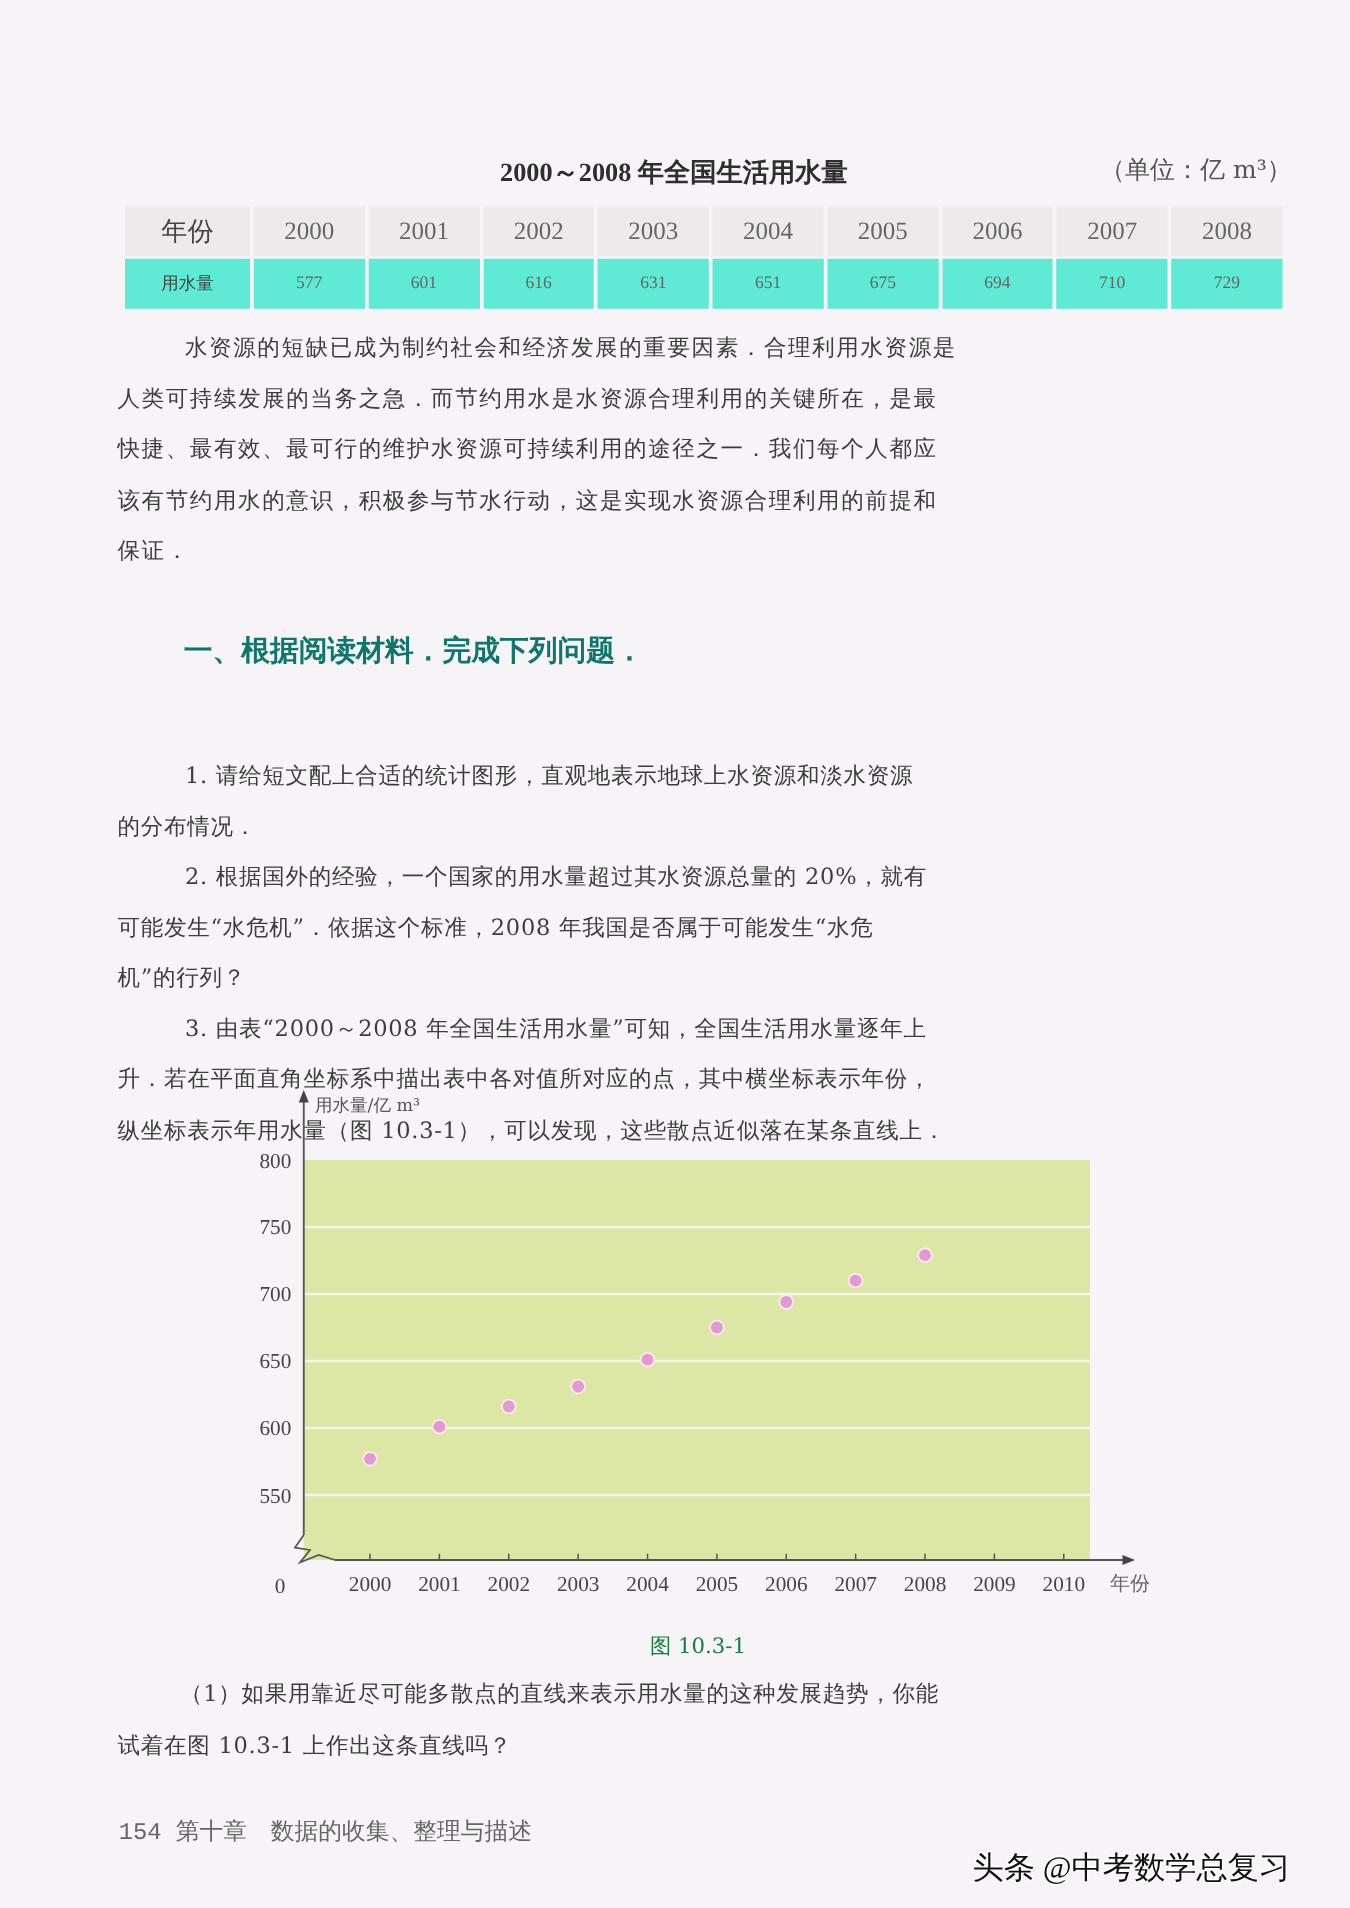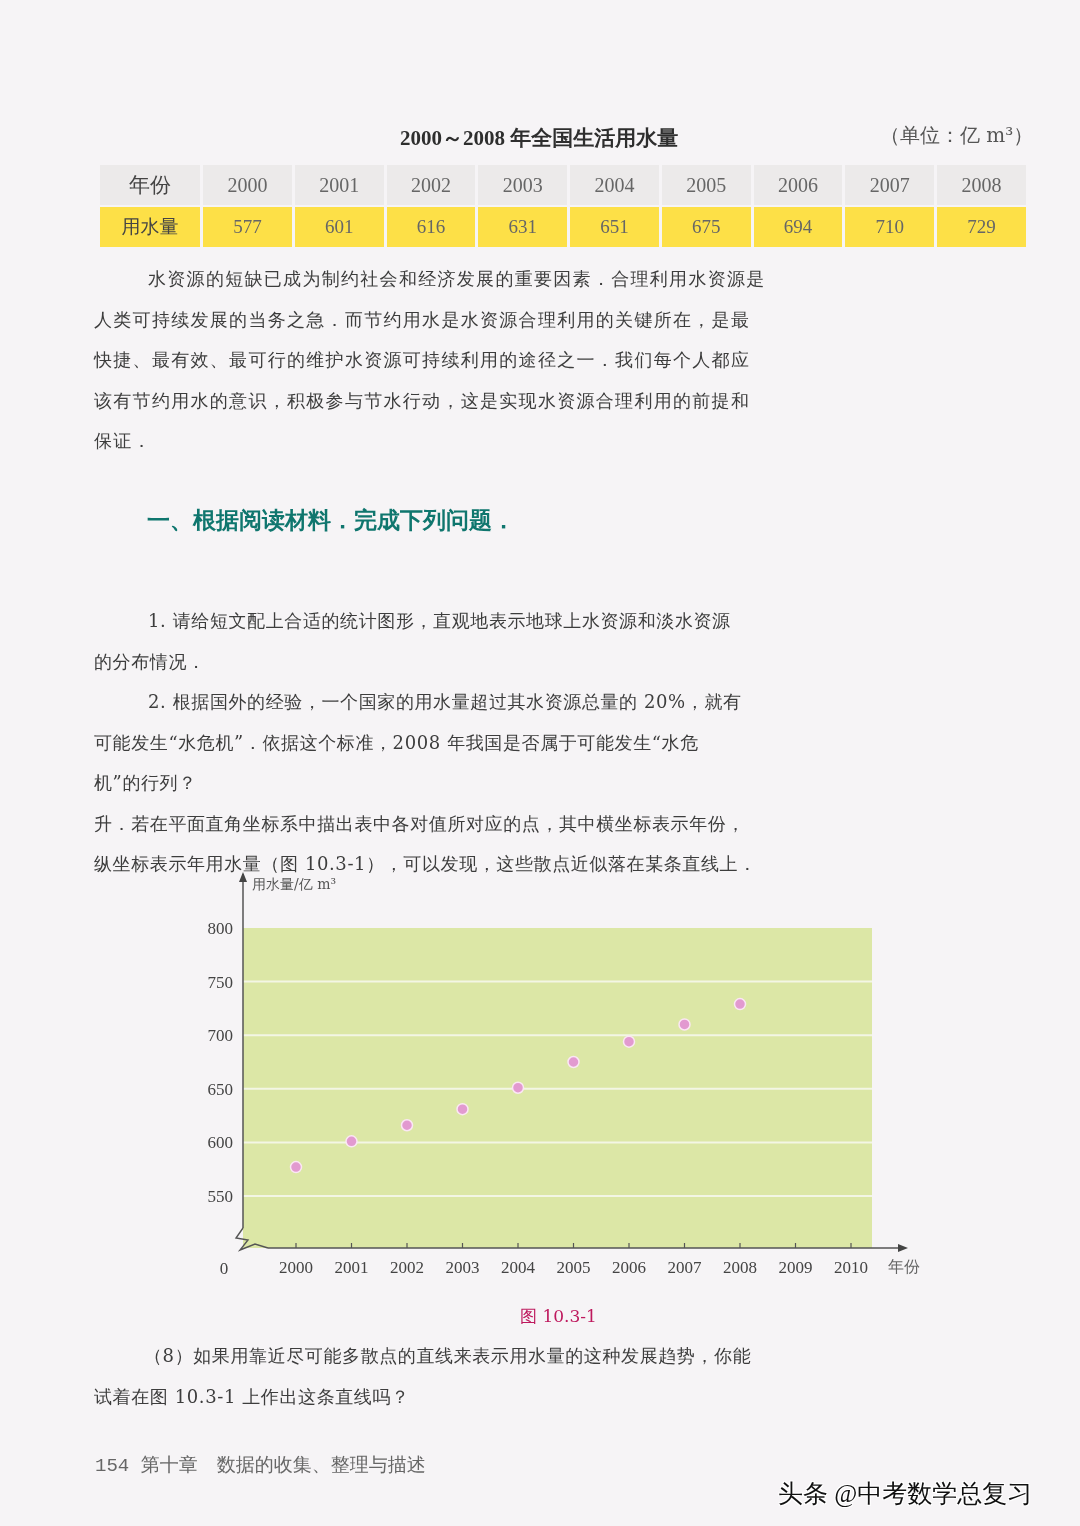--- a/index.html
+++ b/index.html
@@ -17,34 +17,34 @@
   .table-unit { left: 880px; top: 122px; font-size: 20px; color: #555; }
   table.data {
     position: absolute; left: 97px; top: 163px; width: 932px;
     border-collapse: separate; border-spacing: 3px 2px;
     font-family: "Liberation Serif", "DejaVu Serif", serif;
   }
   table.data td {
     text-align: center; font-size: 20px; color: #666; height: 40px; padding: 0;
   }
   table.data tr.years td { background: #eceaea; }
-  table.data tr.usage td { background: #fde047; font-size: 19px; }
+  table.data tr.usage td { background: #5eead4; font-size: 14px; }
   table.data td.head { font-size: 21px; color: #444; width: 100px; }
   .para {
     left: 94px; width: 945px; font-size: 18px; line-height: 40.5px; color: #3d3d3d;
     letter-spacing: 1.3px;
   }
   .para p { margin: 0; }
   .indent { text-indent: 54px; }
   .section-heading {
     left: 147px; top: 505px; font-size: 23px; color: #0f766e;
     font-family: "DejaVu Sans", "Liberation Sans", sans-serif; font-weight: bold;
   }
   .chart { left: 195px; top: 866px; width: 740px; height: 420px; }
-  .fig-caption { left: 520px; top: 1305px; font-size: 17px; color: #be185d; }
+  .fig-caption { left: 520px; top: 1305px; font-size: 17px; color: #15803d; }
   .footer { left: 95px; top: 1452px; font-size: 19px; color: #666; font-family: Liberation Mono, monospace; }
   .watermark {
     left: 778px; top: 1477px; font-size: 25px; color: #111;
     font-family: Liberation Serif, serif;
     text-shadow: 1px 1px 0 #fff, -1px -1px 0 #fff, 1px -1px 0 #fff, -1px 1px 0 #fff;
   }
 </style>
 </head>
 <body>
 
@@ -89,20 +89,21 @@
 </div>
 
 <div class="abs section-heading">一、根据阅读材料．完成下列问题．</div>
 
 <div class="abs para" style="top:556px; letter-spacing:0.6px;margin-top:45px;">
   <p class="indent">1. 请给短文配上合适的统计图形，直观地表示地球上水资源和淡水资源</p>
   <p>的分布情况．</p>
   <p class="indent">2. 根据国外的经验，一个国家的用水量超过其水资源总量的 20%，就有</p>
   <p>可能发生“水危机”．依据这个标准，2008 年我国是否属于可能发生“水危</p>
   <p>机”的行列？</p>
+  <p class="indent">3. 由表“2000～2008 年全国生活用水量”可知，全国生活用水量逐年上</p>
   <p>升．若在平面直角坐标系中描出表中各对值所对应的点，其中横坐标表示年份，</p>
   <p>纵坐标表示年用水量（图 10.3-1），可以发现，这些散点近似落在某条直线上．</p>
 </div>
 
 <svg class="abs chart" viewBox="195 866 740 420" width="740" height="420">
   <g id="chart-root">
       <rect x="243" y="928" width="629" height="320" fill="#dce7a6"></rect>
       <line x1="243" x2="872" y1="981.6" y2="981.6" stroke="#f3f6e4" stroke-width="2"></line>
       <line x1="243" x2="872" y1="1035.2" y2="1035.2" stroke="#f3f6e4" stroke-width="2"></line>
       <line x1="243" x2="872" y1="1088.8" y2="1088.8" stroke="#f3f6e4" stroke-width="2"></line>
@@ -152,21 +153,21 @@
       <circle cx="573.5" cy="1062" r="5.5" fill="#e29ad0" stroke="#fbe7f4" stroke-width="1.5"></circle>
       <circle cx="629" cy="1041.632" r="5.5" fill="#e29ad0" stroke="#fbe7f4" stroke-width="1.5"></circle>
       <circle cx="684.5" cy="1024.48" r="5.5" fill="#e29ad0" stroke="#fbe7f4" stroke-width="1.5"></circle>
       <circle cx="740" cy="1004.112" r="5.5" fill="#e29ad0" stroke="#fbe7f4" stroke-width="1.5"></circle>
     </g>
 </svg>
 
 <div class="abs fig-caption">图 10.3-1</div>
 
 <div class="abs para" style="top:1336px; letter-spacing:0.6px;">
-  <p class="indent" style="text-indent:50px;">（8）如果用靠近尽可能多散点的直线来表示用水量的这种发展趋势，你能</p>
+  <p class="indent" style="text-indent:50px;">（1）如果用靠近尽可能多散点的直线来表示用水量的这种发展趋势，你能</p>
   <p>试着在图 10.3-1 上作出这条直线吗？</p>
 </div>
 
 <div class="abs footer">
   <span>154</span>
   <span>第十章　数据的收集、整理与描述</span>
 </div>
 
 <div class="abs watermark">头条 @中考数学总复习</div>
 

